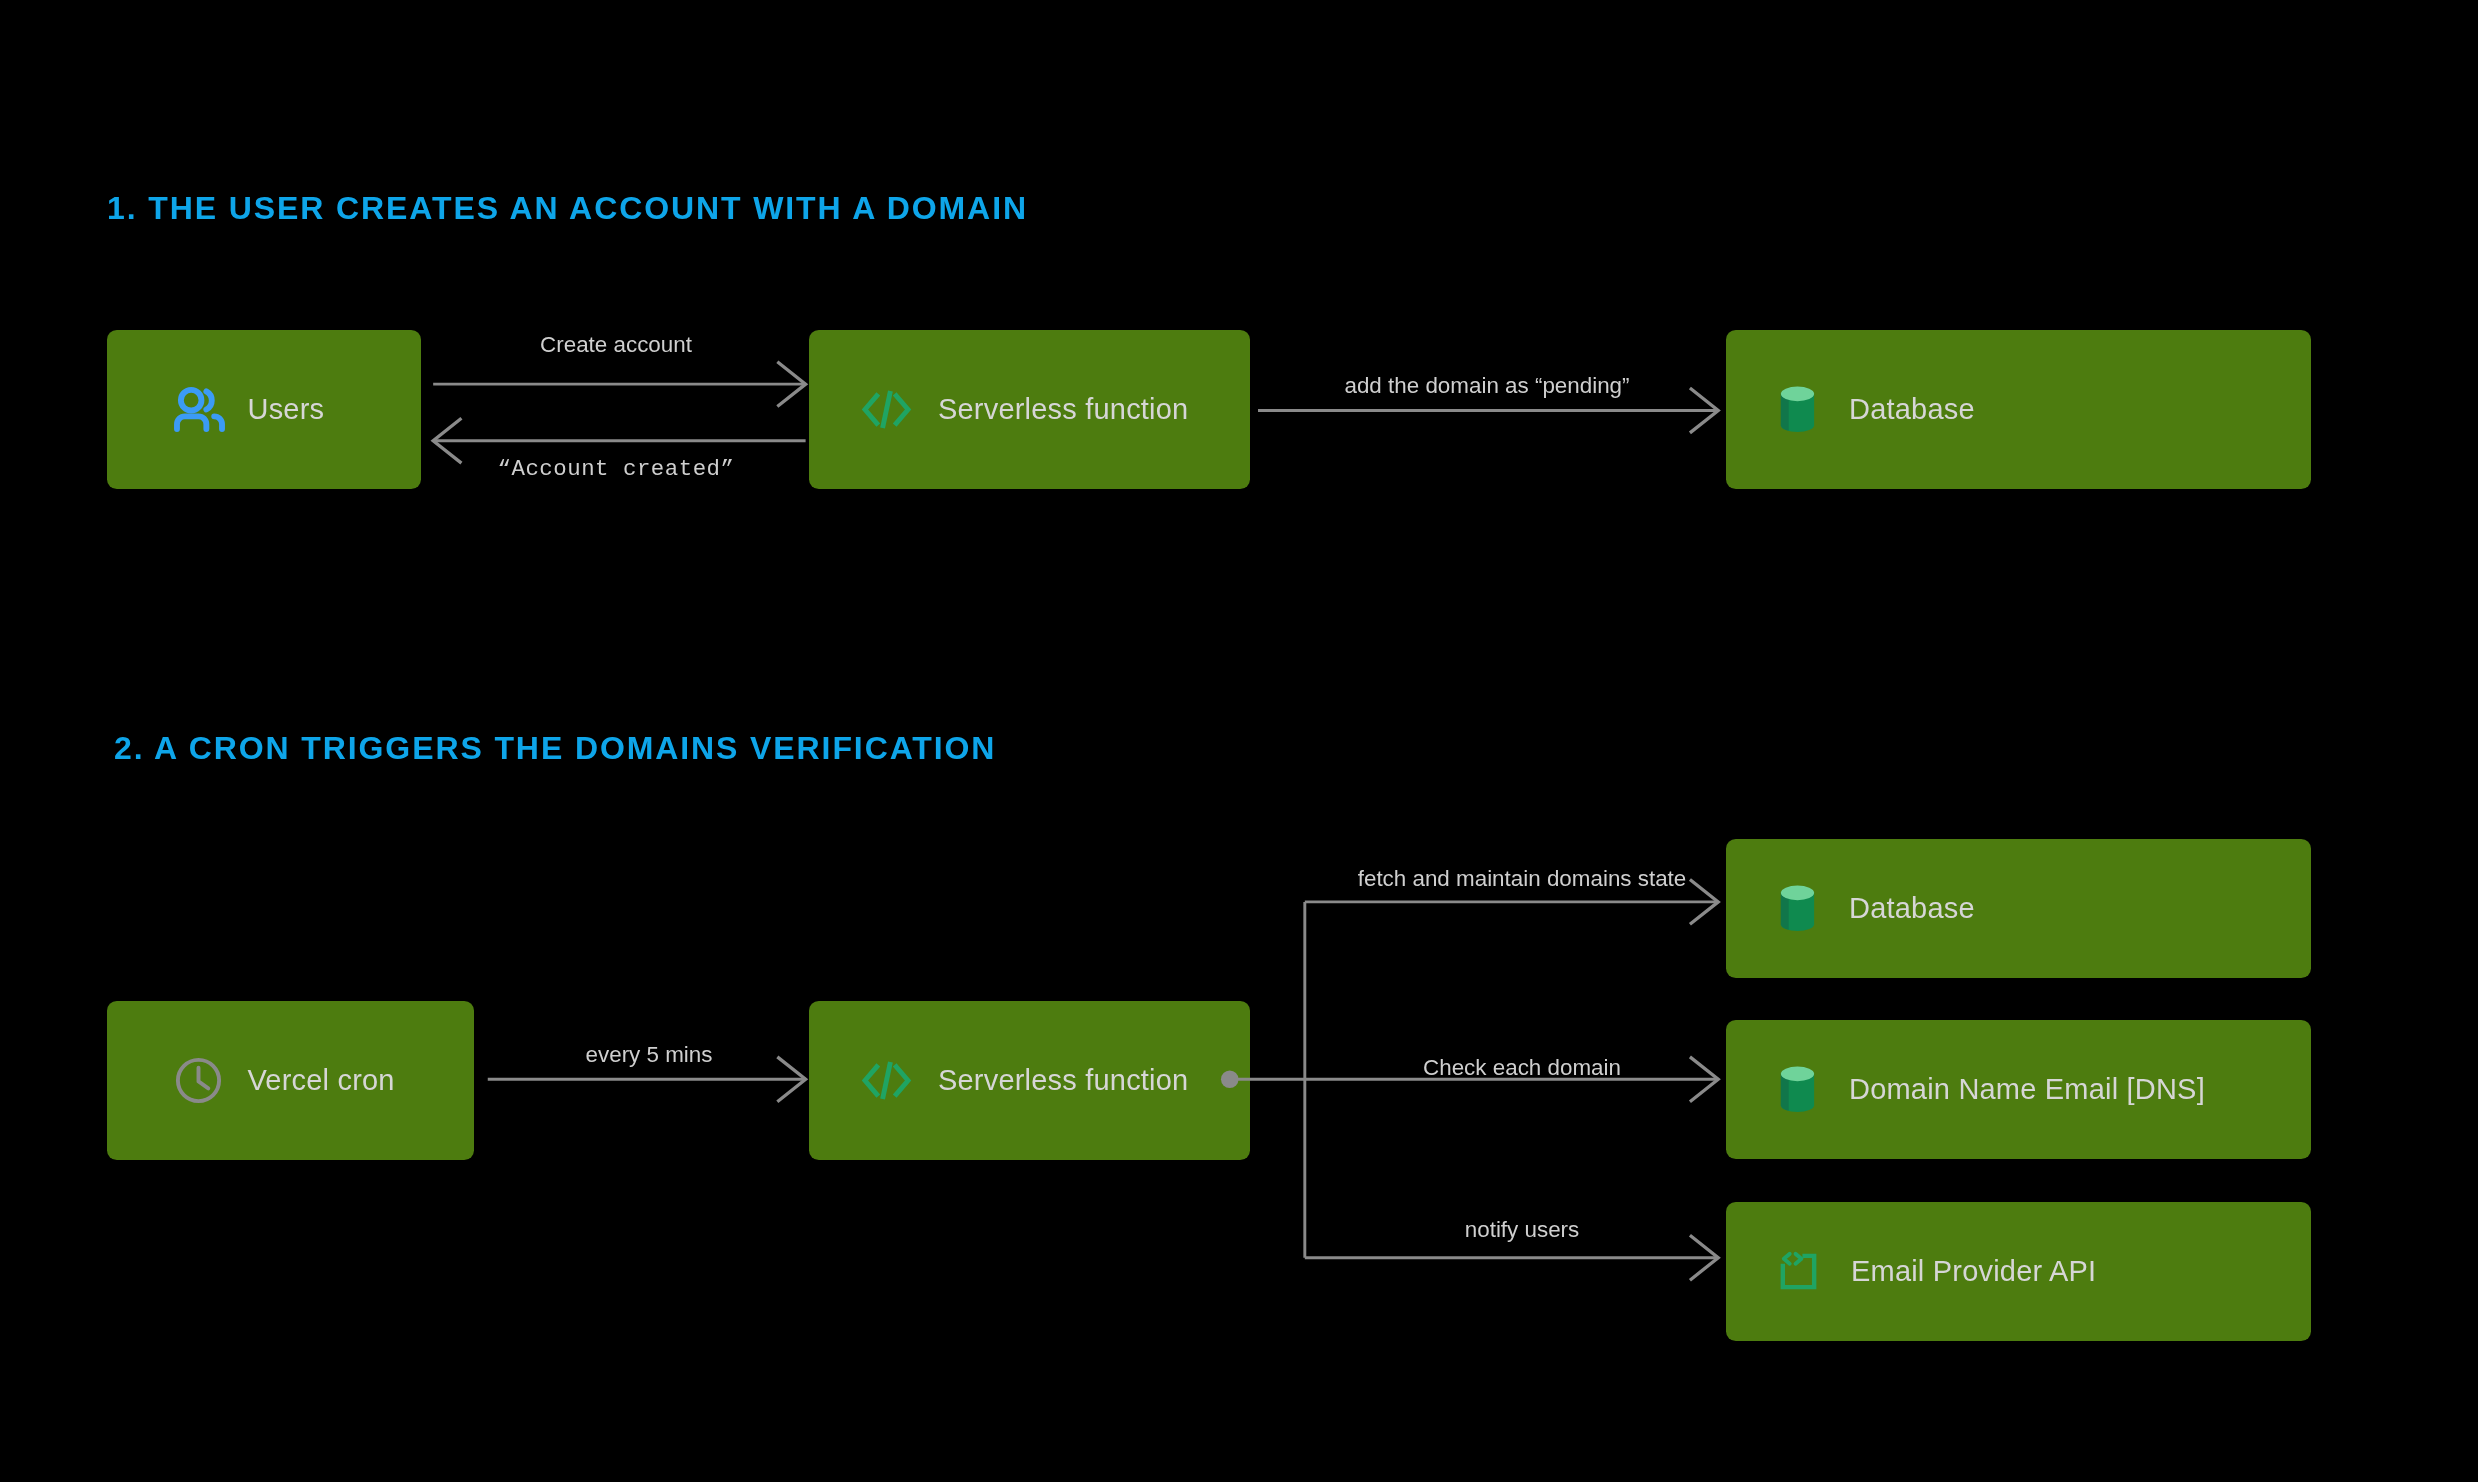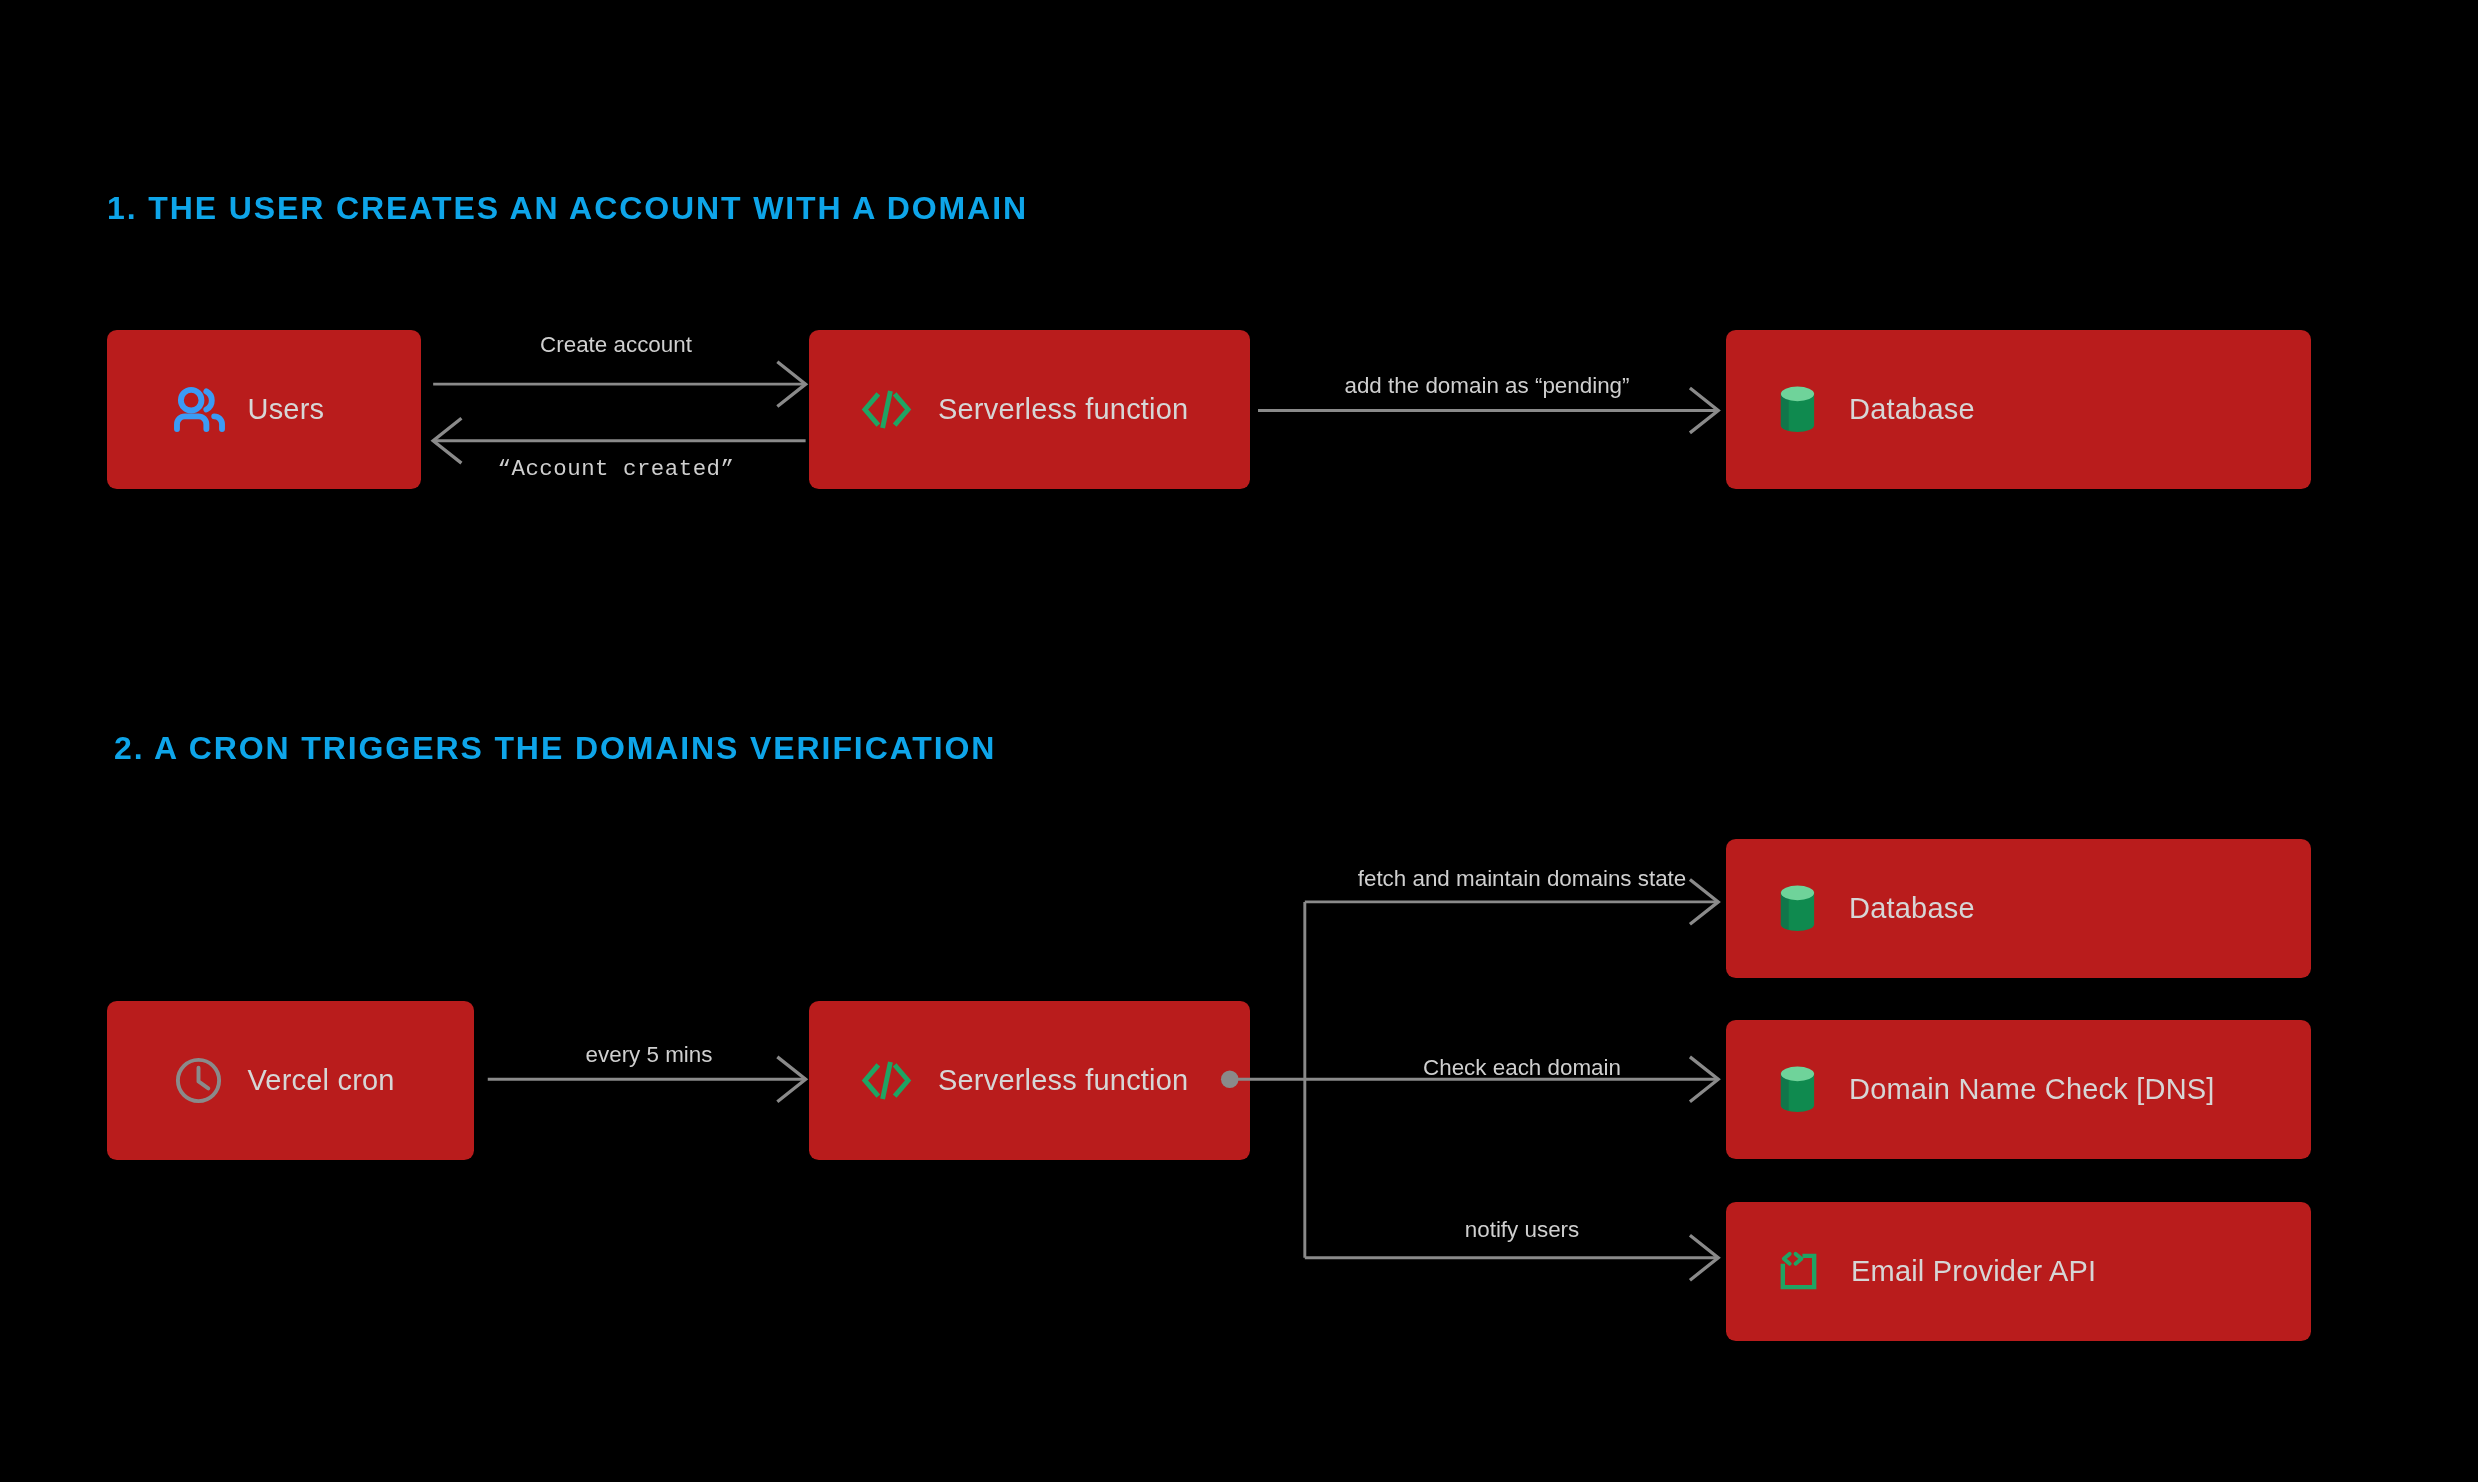--- a/index.html
+++ b/index.html
@@ -23,21 +23,21 @@
     position: absolute;
     color: #0ea5e9;
     font-family: "Liberation Sans", sans-serif;
     font-size: 32px;
     font-weight: 700;
     letter-spacing: 1.9px;
     white-space: nowrap;
   }
   .node {
     position: absolute;
-    background: #b91c1c;
+    background: #4d7c0f;
     border-radius: 9.8px;
     display: flex;
     align-items: center;
     box-sizing: border-box;
   }
   .node-icon {
     flex: 0 0 auto;
     display: flex;
     align-items: center;
     justify-content: center;
@@ -175,21 +175,21 @@
   </div>
 
   <div class="node" style="left:1726px; top:1020px; width:585px; height:139px; padding-left:49px; gap:29px;">
     <span class="node-icon">
       <svg width="45" height="57" viewBox="0 0 46 58" aria-hidden="true">
         <path d="M6 13 v32 a17 7 0 0 0 34 0 v-32 z" fill="#0f8a4f"></path>
         <path d="M6 13 v32 a17 7 0 0 0 8 5.8 v-44 z" fill="#11764a"></path>
         <ellipse cx="23" cy="13" rx="17" ry="7.5" fill="#6fd39a"></ellipse>
       </svg>
     </span>
-    <span class="node-label">Domain Name Check  [DNS]</span>
+    <span class="node-label">Domain Name Email  [DNS]</span>
   </div>
 
   <div class="node" style="left:1726px; top:1202px; width:585px; height:139px; padding-left:49px; gap:29px;">
     <span class="node-icon">
       <svg width="47" height="47" viewBox="0 0 48 48" aria-hidden="true">
         <path d="M8 16 V40 H40 V8 H28" fill="none" stroke="#1fa463" stroke-width="4.5" stroke-linecap="butt" stroke-linejoin="miter"></path>
         <path d="M15 6 L9 11 L15 16" fill="none" stroke="#1fa463" stroke-width="4" stroke-linecap="round" stroke-linejoin="round"></path>
         <path d="M21 6 L27 11 L21 16" fill="none" stroke="#1fa463" stroke-width="4" stroke-linecap="round" stroke-linejoin="round"></path>
       </svg>
     </span>

